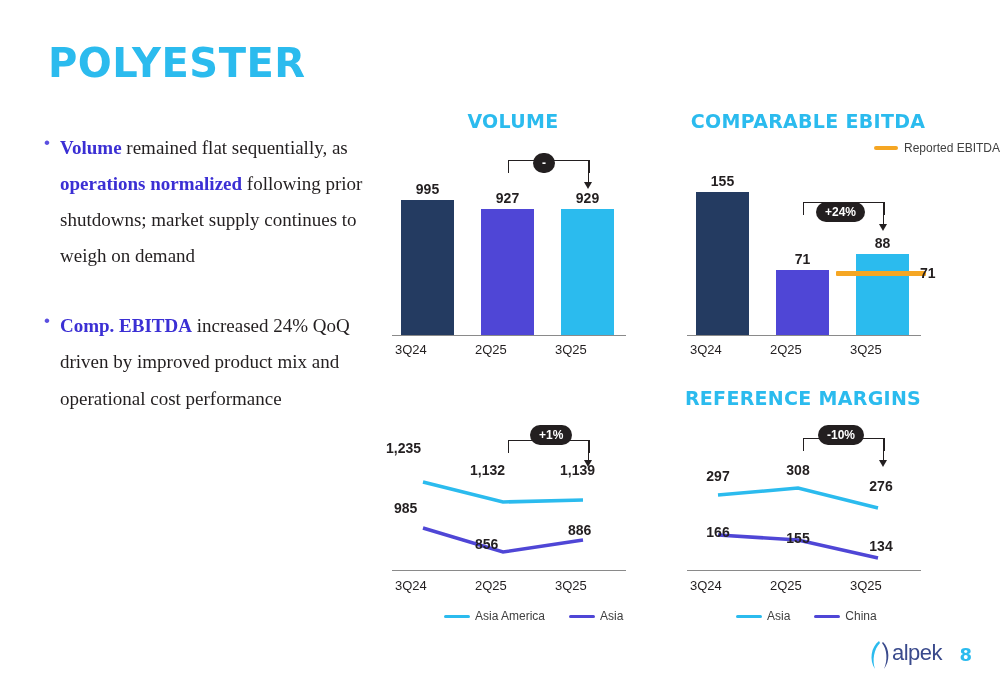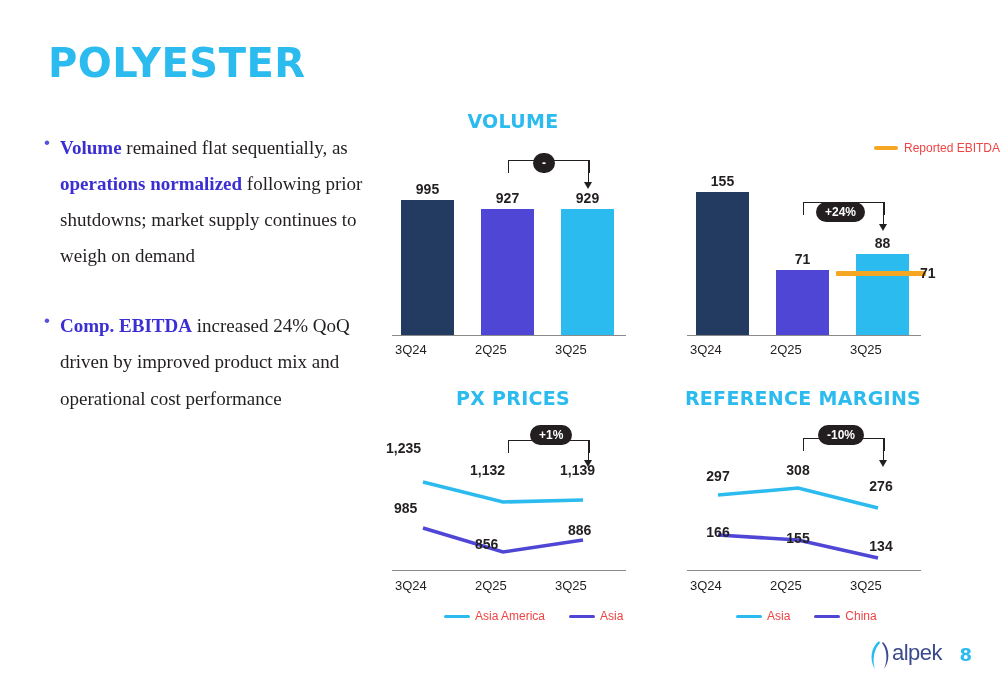--- a/index.html
+++ b/index.html
@@ -61,21 +61,21 @@
   .bracket{position:absolute;border:1px solid #231f20;border-bottom:none;height:12px;}
   .arrowline{position:absolute;width:1px;background:#231f20;}
   .arrowhead{
     position:absolute;width:0;height:0;
     border-left:4px solid transparent;border-right:4px solid transparent;
     border-top:7px solid #231f20;
   }
 
   
   .legend{position:absolute;display:flex;align-items:center;gap:6px;font-size:12px;
-    font-family:"Liberation Sans",sans-serif;color:#ef4444;}
+    font-family:"Liberation Sans",sans-serif;color:#404040;}
   .legend .sw{width:26px;height:3px;display:inline-block;border-radius:2px;}
   .legend-item{display:flex;align-items:center;gap:5px;margin-right:18px;}
 
   
   .footnote{
     position:absolute;left:36px;top:648px;font-size:11.5px;color:#5a5a5a;
     font-family:"Liberation Sans",sans-serif;
   }
   .pagenum{
     position:absolute;right:36px;top:644px;font-size:18px;font-weight:bold;color:#2bbbee;
@@ -127,20 +127,21 @@
     <div class="catlabel" style="left:387px;top:342px;width:65px;">3Q24</div>
     <div class="catlabel" style="left:467px;top:342px;width:65px;">2Q25</div>
     <div class="catlabel" style="left:547px;top:342px;width:65px;">3Q25</div>
 
     <div class="bracket" style="left:500px;top:160px;width:80px;"></div>
     <div class="arrowline" style="left:580px;top:160px;height:24px;"></div>
     <div class="arrowhead" style="left:576px;top:182px;"></div>
     <div class="pill" style="left:525px;top:153px;">-</div>
   </div>
 
+  <div class="chart-title" style="left:670px;top:110px;width:260px;">COMPARABLE EBITDA</div>
   <div>
 
     <div class="legend" style="left:866px;top:141px;">
       <span class="sw" style="background:#f5a623;width:24px;height:4px;"></span>
       <span>Reported EBITDA</span>
     </div>
 
     <div class="bar" style="left:688px;top:192px;width:53px;height:143px;background:#243b61;"></div>
     <div class="bar" style="left:768px;top:270px;width:53px;height:65px;background:#4f46d6;"></div>
     <div class="bar" style="left:848px;top:254px;width:53px;height:81px;background:#2bbbee;"></div>
@@ -157,21 +158,20 @@
     <div class="catlabel" style="left:682px;top:342px;width:65px;">3Q24</div>
     <div class="catlabel" style="left:762px;top:342px;width:65px;">2Q25</div>
     <div class="catlabel" style="left:842px;top:342px;width:65px;">3Q25</div>
 
     <div class="bracket" style="left:795px;top:202px;width:80px;"></div>
     <div class="arrowline" style="left:875px;top:202px;height:24px;"></div>
     <div class="arrowhead" style="left:871px;top:224px;"></div>
     <div class="pill" style="left:808px;top:202px;">+24%</div>
   </div>
 
-  <div class="chart-title" style="left:390px;top:387px;width:230px;">PX PRICES</div>
   <div>
     <svg width="250" height="140" style="position:absolute;left:380px;top:440px;">
 
       <polyline points="35,42 115,62 195,60" fill="none" stroke="#2bbbee" stroke-width="3.5"></polyline>
 
       <polyline points="35,88 115,112 195,100" fill="none" stroke="#4f46d6" stroke-width="3.5"></polyline>
     </svg>
 
     <div class="barlabel" style="left:378px;top:440px;width:74px;text-align:left;">1,235</div>
     <div class="barlabel" style="left:462px;top:462px;width:74px;text-align:left;">1,132</div>

